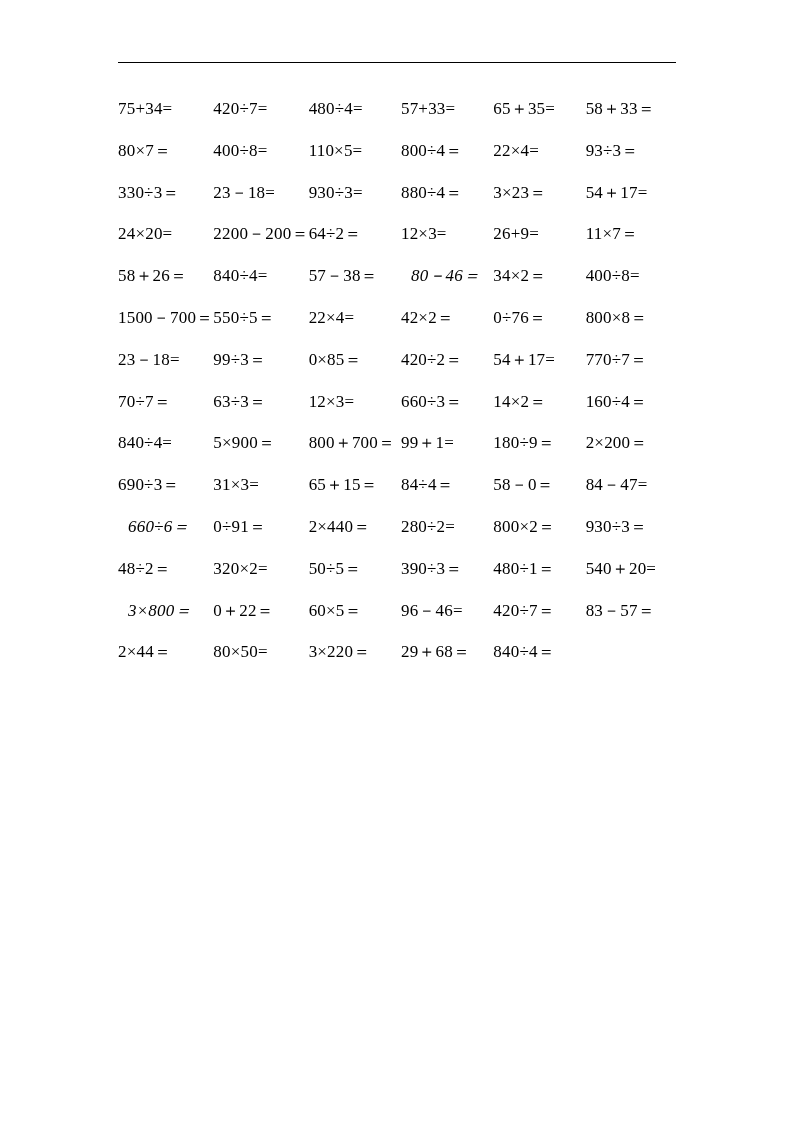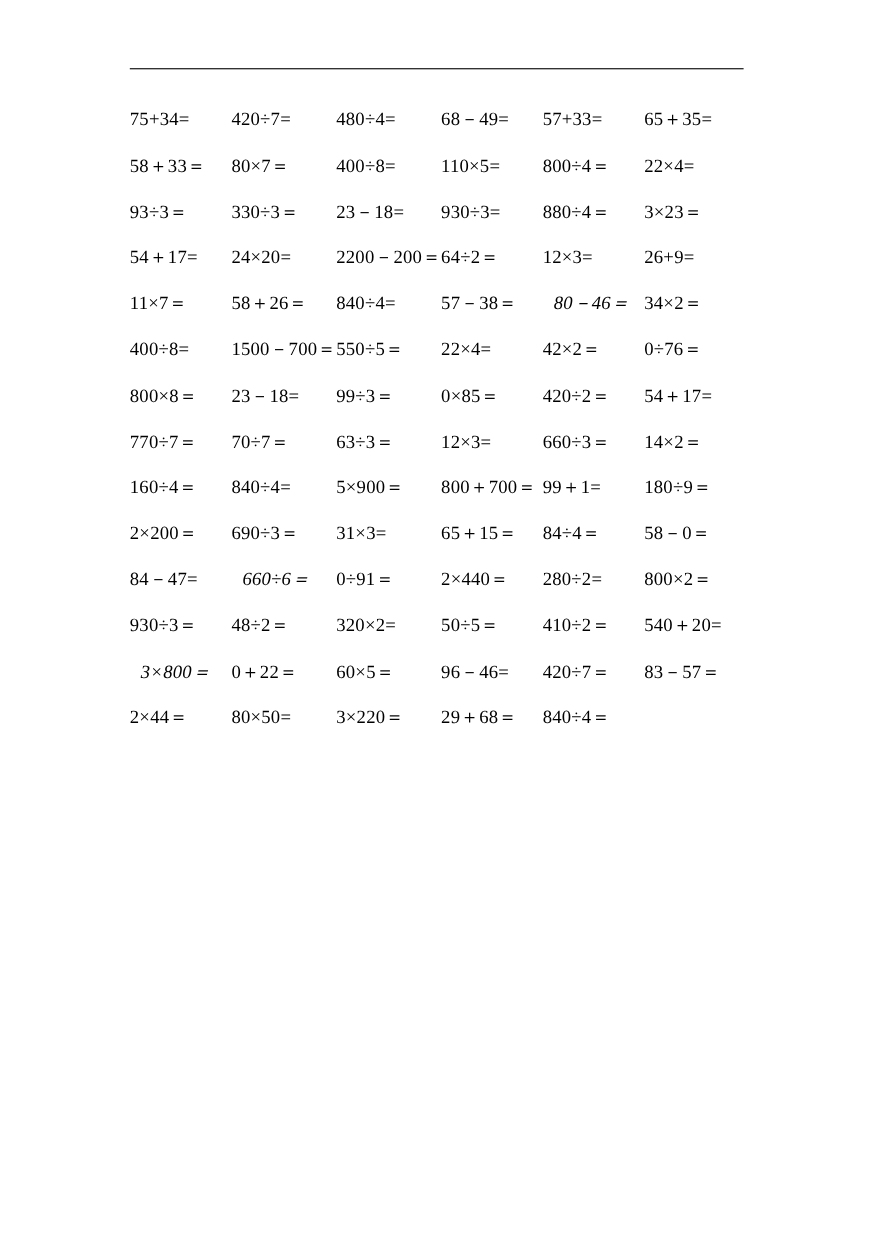--- a/index.html
+++ b/index.html
@@ -53,21 +53,20 @@
 </head>
 <body>
 
 <div class="page">
   <div class="header-rule"></div>
   <div class="sheet">
     <div class="grid">
         <div class="cell">75+34=</div>
         <div class="cell">420÷7=</div>
         <div class="cell">480÷4=</div>
-        <div class="cell">68－49=</div>
         <div class="cell">57+33=</div>
         <div class="cell">65＋35=</div>
         <div class="cell">58＋33＝</div>
         <div class="cell">80×7＝</div>
         <div class="cell">400÷8=</div>
         <div class="cell">110×5=</div>
         <div class="cell">800÷4＝</div>
         <div class="cell">22×4=</div>
         <div class="cell">93÷3＝</div>
         <div class="cell">330÷3＝</div>
@@ -120,21 +119,22 @@
         <div class="cell">84－47=</div>
         <div class="cell indent">660÷6＝</div>
         <div class="cell">0÷91＝</div>
         <div class="cell">2×440＝</div>
         <div class="cell">280÷2=</div>
         <div class="cell">800×2＝</div>
         <div class="cell">930÷3＝</div>
         <div class="cell">48÷2＝</div>
         <div class="cell">320×2=</div>
         <div class="cell">50÷5＝</div>
-        <div class="cell">410÷2＝</div>
+        <div class="cell">390÷3＝</div>
+        <div class="cell">480÷1＝</div>
         <div class="cell">540＋20=</div>
         <div class="cell indent">3×800＝</div>
         <div class="cell">0＋22＝</div>
         <div class="cell">60×5＝</div>
         <div class="cell">96－46=</div>
         <div class="cell">420÷7＝</div>
         <div class="cell">83－57＝</div>
         <div class="cell">2×44＝</div>
         <div class="cell">80×50=</div>
         <div class="cell">3×220＝</div>

